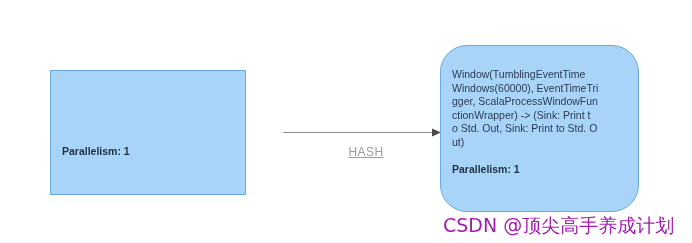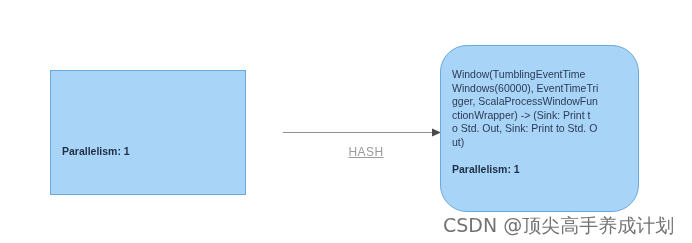--- a/index.html
+++ b/index.html
@@ -101,21 +101,21 @@
     text-decoration: underline;
   }
 
   
   #watermark {
     position: absolute;
     left: 443px;
     top: 212px;
     font-size: 19px;
     line-height: 26px;
-    color: #737373;
+    color: #a21caf;
     white-space: nowrap;
     font-family: "DejaVu Sans", sans-serif;
     font-weight: 400;
   }
 </style>
 </head>
 <body>
 
 <div id="canvas">
 

